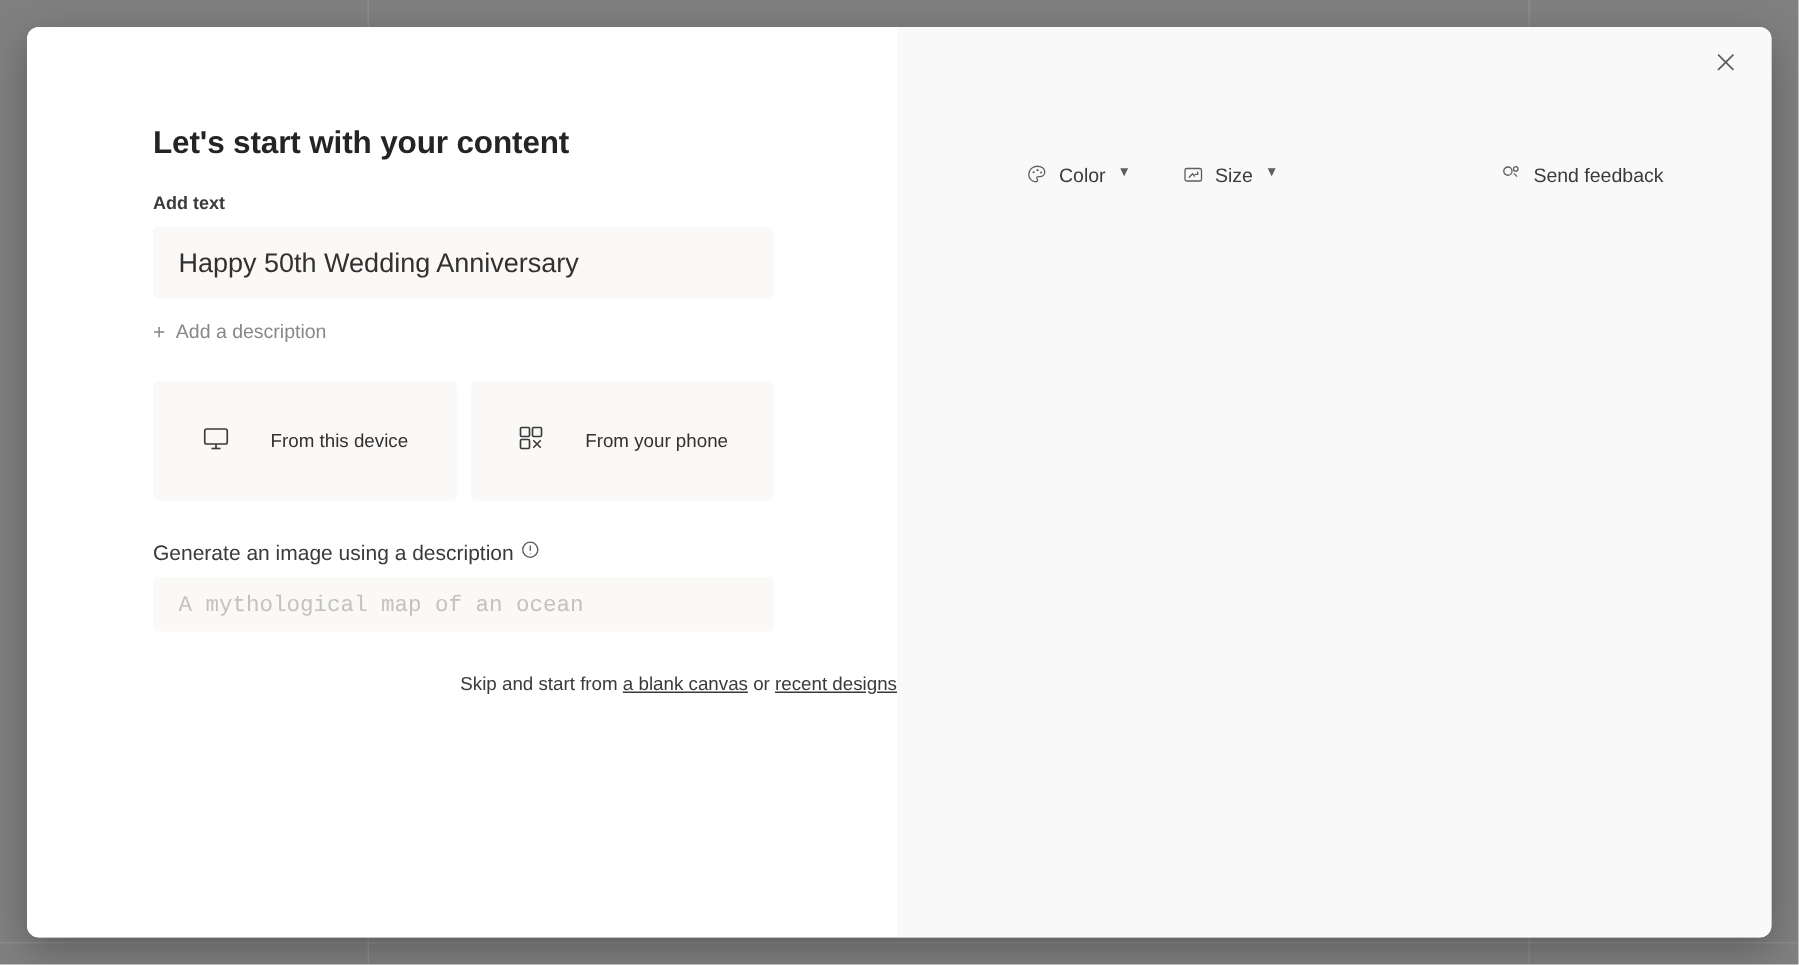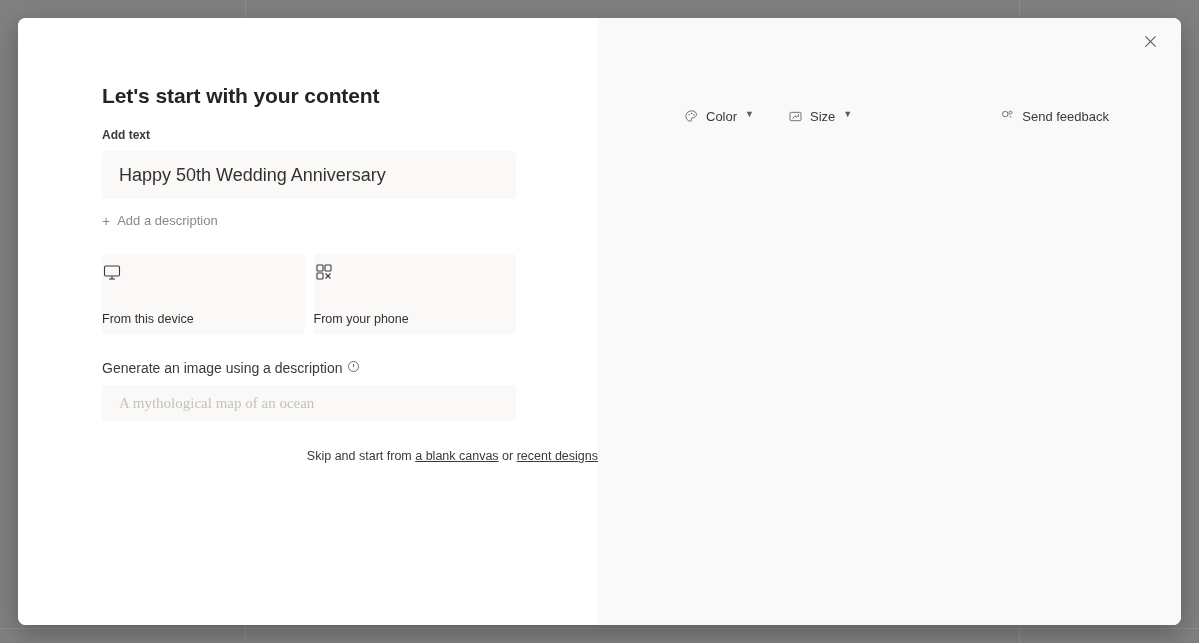--- a/index.html
+++ b/index.html
@@ -96,21 +96,21 @@
 
   .prompt-input {
     width: 414px;
     height: 36px;
     background: #faf9f8;
     border: none;
     border-radius: 4px;
     padding: 0 17px;
     font-size: 15px;
     color: #404040;
-    font-family: Liberation Serif, serif;
+    font-family: Liberation Mono, monospace;
     outline: none;
   }
   .prompt-input::placeholder { color: #c3c2c0; }
 
   .subheading-row {
     display: flex;
     align-items: center;
     gap: 7px;
     margin-top: 14px;
     color: #8a8886;
@@ -130,21 +130,22 @@
     display: flex;
     gap: 9px;
     width: 414px;
   }
   .source-card {
     flex: 1;
     height: 80px;
     background: #faf9f8;
     border-radius: 4px;
     display: flex;
-    flex-direction: column;
+    flex-direction: row;
+    align-items: center;
     justify-content: center;
     gap: 26px;
     cursor: pointer;
   }
   .source-label {
     font-size: 12.5px;
     color: #323130;
     font-weight: 400;
   }
   .source-icon { color: #3b3a39; display: block; }

